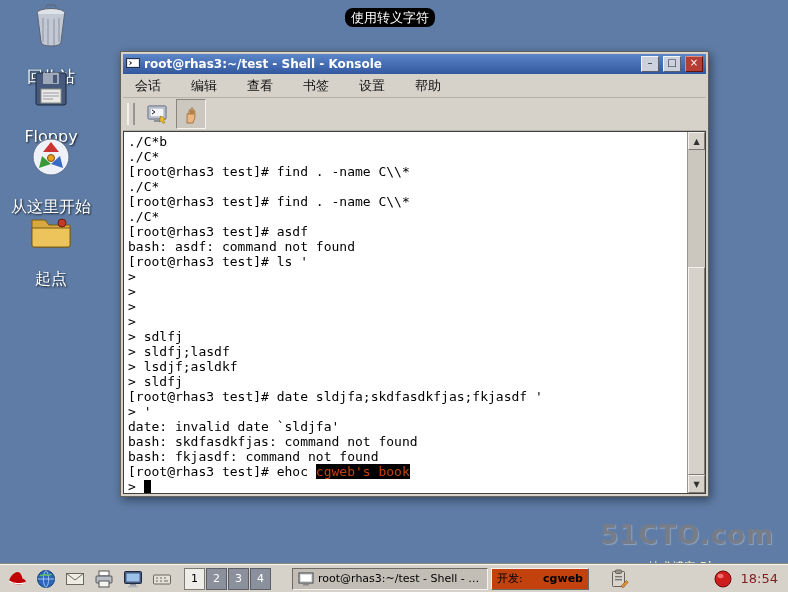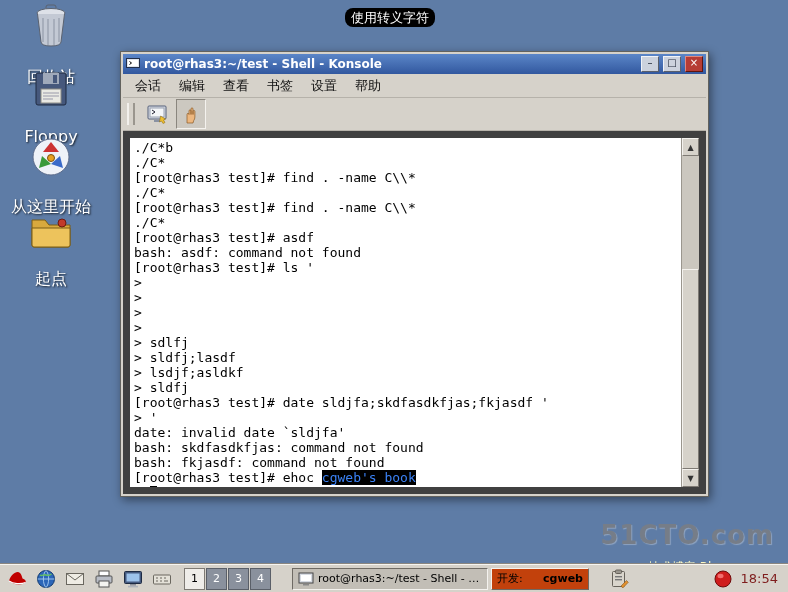--- a/index.html
+++ b/index.html
@@ -20,37 +20,37 @@
     background:#d6d2ca;border:1px solid #62625e;box-shadow:2px 3px 9px rgba(0,0,0,.45);
     display:flex;flex-direction:column;padding:2px;box-sizing:border-box;}
   .titlebar{height:20px;background:linear-gradient(to bottom,#5b86c8,#32589f);
     display:flex;align-items:center;padding:0 3px;gap:4px;flex:0 0 auto;}
   .wicon{display:flex;align-items:center;}
   .wtitle{flex:1;color:#fff;font-size:12px;font-weight:bold;white-space:nowrap;overflow:hidden;}
   .wbtn{width:16px;height:14px;background:#ccd2dd;border:1px solid;border-color:#f0f3f8 #5a5f6a #5a5f6a #f0f3f8;
     color:#1c2434;font-size:10px;line-height:12px;text-align:center;cursor:default;flex:0 0 auto;}
   .wbtn.close{background:#b63c34;color:#fff;border-color:#e0897f #5f140f #5f140f #e0897f;}
 
-  .menubar{height:23px;display:flex;align-items:center;padding:0 4px;gap:2px;
+  .menubar{height:23px;display:flex;align-items:center;padding:0 4px;gap:14px;
     border-bottom:1px solid #b6b2aa;flex:0 0 auto;background:#d6d2ca;}
   .menu-item{font-size:13px;color:#111;padding:2px 8px;cursor:default;}
 
   .toolbar{height:32px;display:flex;align-items:center;padding:0 4px;gap:4px;
     border-bottom:1px solid #b6b2aa;flex:0 0 auto;background:#d6d2ca;}
   .tool-handle{width:4px;height:22px;border-left:2px solid #f2f0ec;border-right:2px solid #9a968e;margin-right:3px;}
   .tool-btn{width:28px;height:28px;display:flex;align-items:center;justify-content:center;
     border:1px solid transparent;cursor:default;}
   .tool-btn.pressed{border-color:#8a867e #f4f2ee #f4f2ee #8a867e;background:#ccc8c0;}
 
   
-  .termwrap{flex:1 1 auto;display:flex;min-height:0;border:7px solid #404040;background:#fff;}
+  .termwrap{flex:1 1 auto;display:flex;min-height:0;border:1px solid #404040;background:#fff;}
   .terminal{flex:1;background:#fff;padding:2px 0 0 4px;overflow:hidden;
     font-family:"DejaVu Sans Mono","Liberation Mono",monospace;font-size:13px;color:#000;}
   .tline{height:15px;line-height:15px;white-space:pre;}
-  .tline .hl{background:#000;color:#3b82f6;}
+  .tline .hl{background:#000;color:#c2410c;}
   .cursor{display:inline-block;width:7px;height:13px;background:#000;vertical-align:-2px;}
 
   .scrollbar{width:17px;flex:0 0 auto;display:flex;flex-direction:column;background:#c9c5bd;border-left:1px solid #9a968e;}
   .sbtn{height:16px;background:#d6d2ca;border:1px solid;border-color:#f4f2ee #7e7a74 #7e7a74 #f4f2ee;
     font-size:8px;color:#333;display:flex;align-items:center;justify-content:center;cursor:default;}
   .strack{flex:1;position:relative;background:#cbc7bf;}
   .sthumb{position:absolute;left:0;right:0;top:36%;bottom:0;background:#d6d2ca;
     border:1px solid;border-color:#f4f2ee #7e7a74 #7e7a74 #f4f2ee;}
 
   

